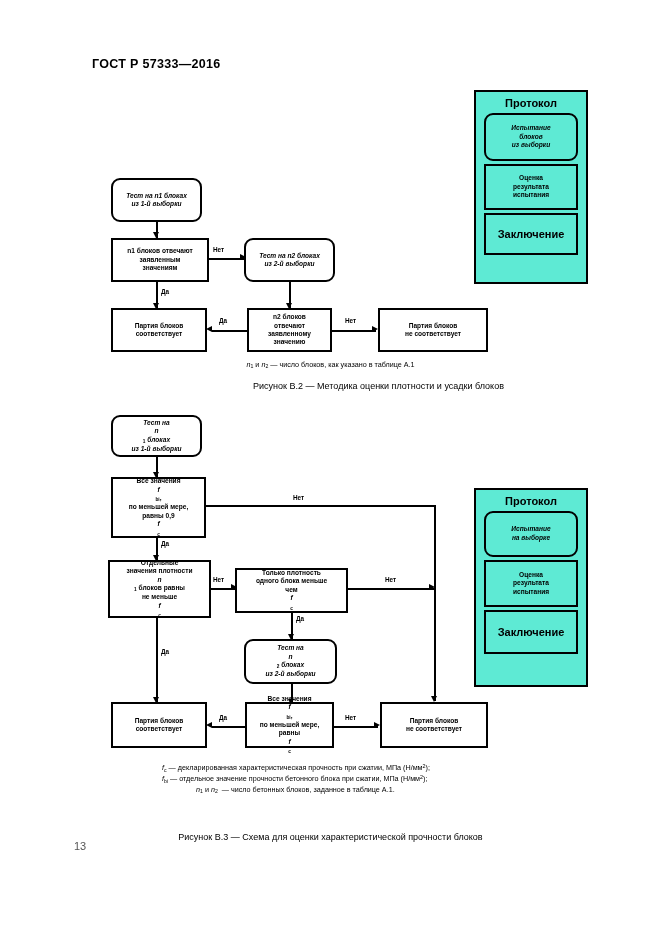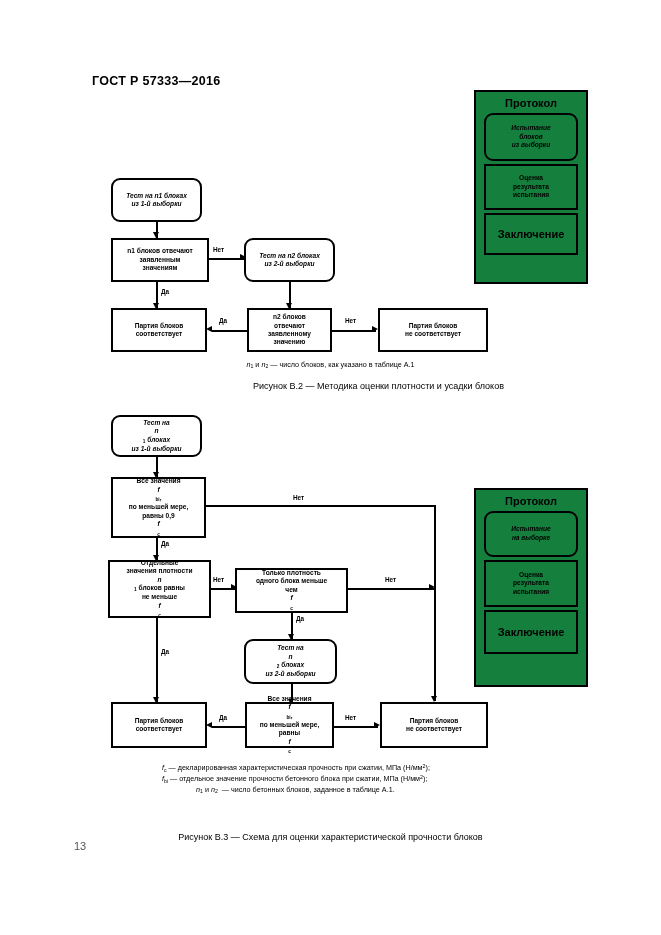--- a/index.html
+++ b/index.html
@@ -1,21 +1,21 @@
 <!DOCTYPE html>
 <html><head>
 <meta charset="utf-8">
 <style>
   html,body{margin:0;padding:0;background:#6b6b6b;}
   .page{
     position:relative;width:661px;height:935px;background:#ffffff;
     font-family:"Liberation Sans", sans-serif;color:#000;overflow:hidden;
   }
   .hdr{
-    position:absolute;left:92px;top:74px;font-size:12.5px;font-weight:bold;
+    position:absolute;left:92px;top:57px;font-size:12.5px;font-weight:bold;
     letter-spacing:0.3px;
   }
   .pageno{position:absolute;left:74px;top:840px;font-size:11px;color:#555;}
 
   
   .box{
     position:absolute;box-sizing:border-box;border:2px solid #000;background:#fff;
     display:flex;align-items:center;justify-content:center;text-align:center;
     font-size:6.6px;font-weight:bold;line-height:1.28;padding:2px;
     z-index:3;
@@ -30,21 +30,21 @@
   .ln{position:absolute;background:#000;z-index:1;}
   .ln.h{height:1.6px;}
   .ln.v{width:1.6px;}
   .arw{position:absolute;width:0;height:0;z-index:2;}
   .arw.down{border-left:3.6px solid transparent;border-right:3.6px solid transparent;border-top:6px solid #000;}
   .arw.right{border-top:3.6px solid transparent;border-bottom:3.6px solid transparent;border-left:6px solid #000;}
   .arw.left{border-top:3.6px solid transparent;border-bottom:3.6px solid transparent;border-right:6px solid #000;}
   .lbl{position:absolute;font-size:6.4px;font-weight:bold;z-index:4;background:#fff;padding:0 1px;}
 
   
-  .panel{position:absolute;box-sizing:border-box;border:2.5px solid #000;background:#15803d;z-index:3;}
+  .panel{position:absolute;box-sizing:border-box;border:2.5px solid #000;background:#5eead4;z-index:3;}
   .panel-title{
     text-align:center;font-weight:bold;font-size:11px;margin:5px 0 4px;
   }
   .pbox{
     box-sizing:border-box;border:2px solid #000;margin:0 8px 3px;
     display:flex;align-items:center;justify-content:center;text-align:center;
     font-size:6.6px;font-weight:bold;line-height:1.3;
   }
   .pbox.round{border-radius:9px;font-style:italic;}
   .pbox.big{font-size:11px;font-style:normal;}

